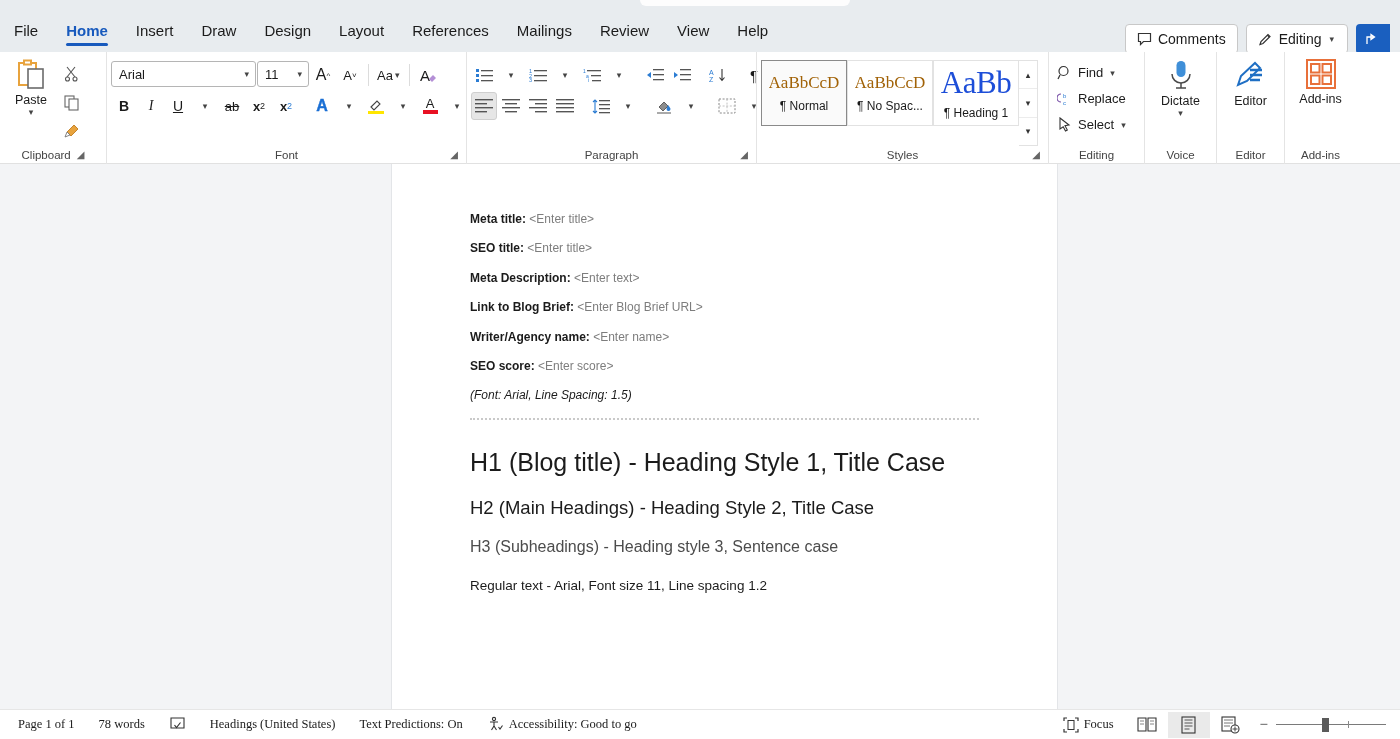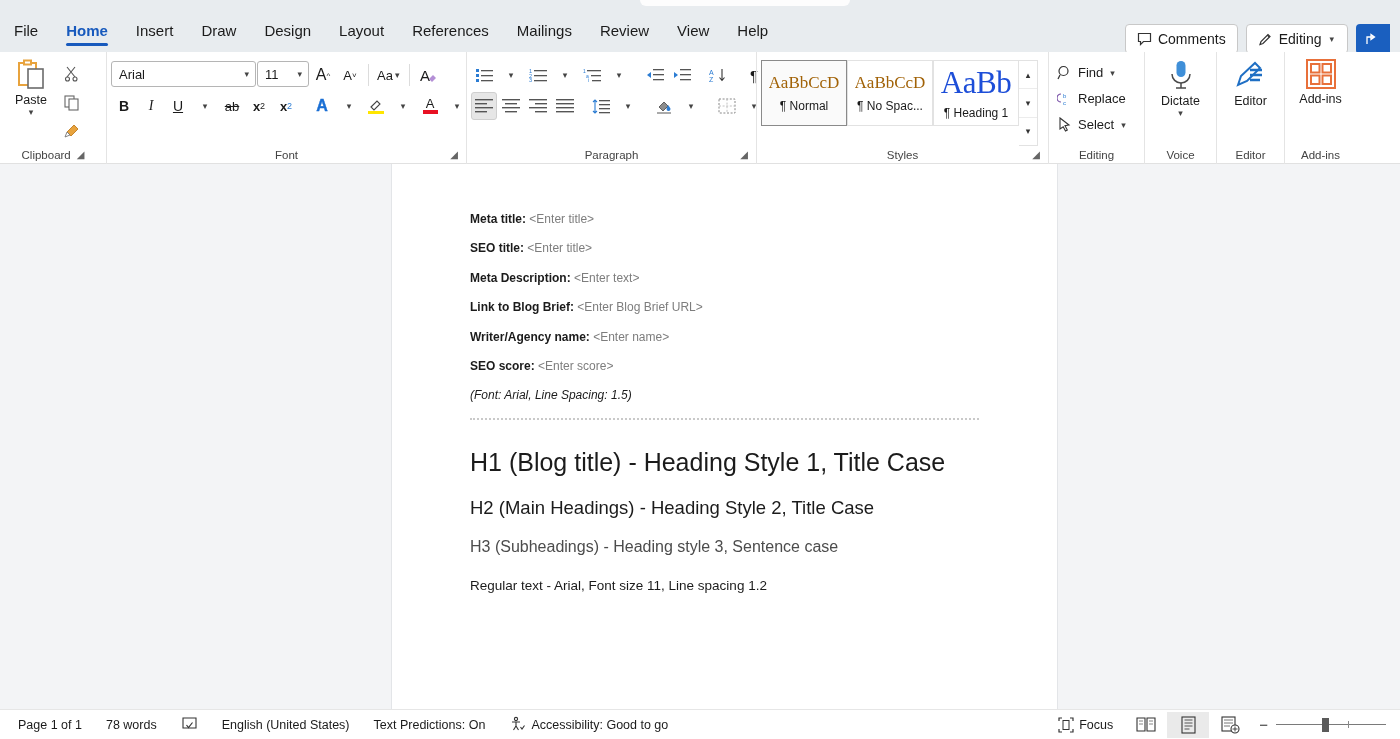--- a/index.html
+++ b/index.html
@@ -150,21 +150,21 @@
   .h4 { font-size: 13.5px; font-weight: normal; color: #9b9b9b; margin-bottom: 20px; line-height: 1.15; }
   .body-text { font-size: 13.5px; color: #1b1b1b; line-height: 1.3; }
 
   
   .statusbar {
     position: absolute; top: 709px; left: 0; width: 1400px; height: 30px;
     background: #ffffff; border-top: 1px solid #e6e6e6;
     display: flex; align-items: center; justify-content: space-between;
     padding: 0 6px;
   }
-  .status-left, .status-right { display: flex; align-items: center; }
+  .status-left, .status-right { display: flex; align-items: center; font-family: Liberation Serif, serif; }
   .sitem { display: flex; align-items: center; gap: 5px; font-size: 12.5px; color: #1b1b1b; padding: 0 12px; white-space: nowrap; cursor: default; }
   .viewbtn { display: flex; align-items: center; justify-content: center; width: 42px; height: 26px; cursor: default; }
   .viewbtn.sel { background: #eaeaea; }
   .zoomwrap { display: flex; align-items: center; gap: 8px; padding: 0 8px; }
   .zoom-minus { font-size: 15px; color: #333; }
   .zoom-track { position: relative; width: 110px; height: 1.5px; background: #7a7a7a; }
   .zoom-thumb { position: absolute; top: -6px; left: 46px; width: 7px; height: 14px; background: #5a5a5a; }
   .zoom-tick { position: absolute; top: -3px; left: 72px; width: 1px; height: 7px; background: #8a8a8a; }
   svg { display: block; }
 </style>
@@ -663,21 +663,21 @@
   <div class="statusbar">
     <div class="status-left">
       <div class="sitem">Page 1 of 1</div>
       <div class="sitem">78 words</div>
       <div class="sitem">
         <svg width="17" height="17" viewBox="0 0 17 17">
           <path d="M2 2h13v10H2z" fill="none" stroke="#333" stroke-width="1.1"></path>
           <path d="M5.5 9l2 2.5 4-5" fill="none" stroke="#333" stroke-width="1.2"></path>
         </svg>
       </div>
-      <div class="sitem">English (United States)</div>
+      <div class="sitem">Headings (United States)</div>
       <div class="sitem">Text Predictions: On</div>
       <div class="sitem">
         <svg width="17" height="17" viewBox="0 0 17 17">
           <circle cx="7" cy="3" r="1.6" fill="none" stroke="#333" stroke-width="1.1"></circle>
           <path d="M3 6h8M7 6v4M7 10l-2.5 4M7 10l2.5 4" fill="none" stroke="#333" stroke-width="1.1"></path>
           <path d="M11.5 11l1.5 2 2.5-3.5" fill="none" stroke="#333" stroke-width="1.1"></path>
         </svg>
         <span>Accessibility: Good to go</span>
       </div>
     </div>

